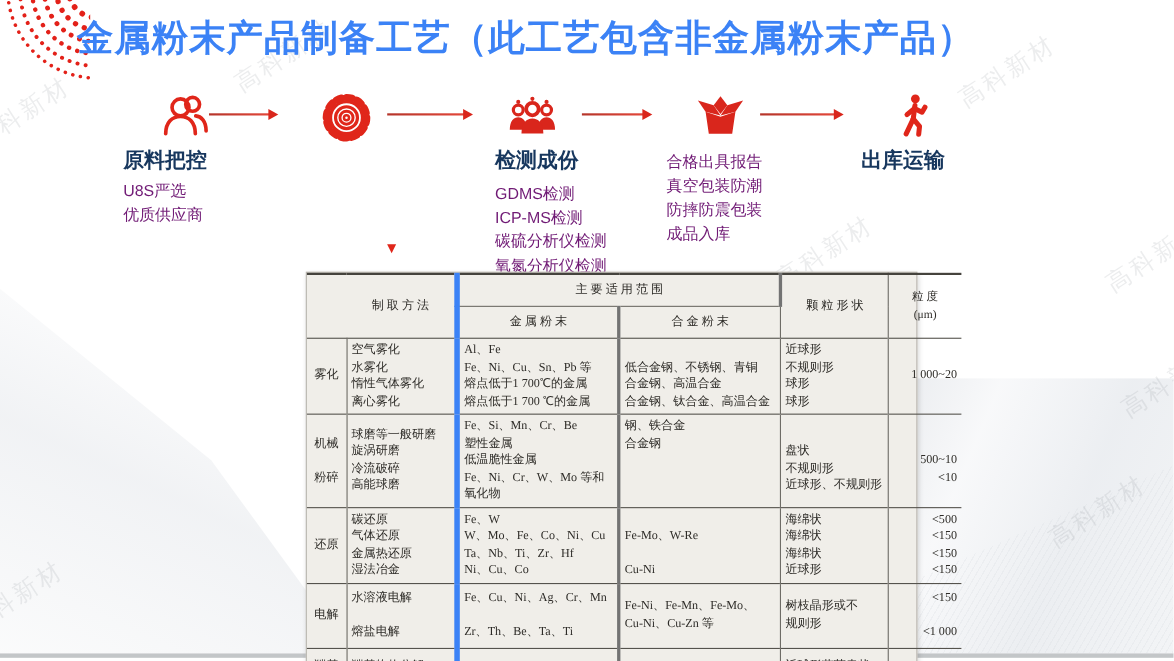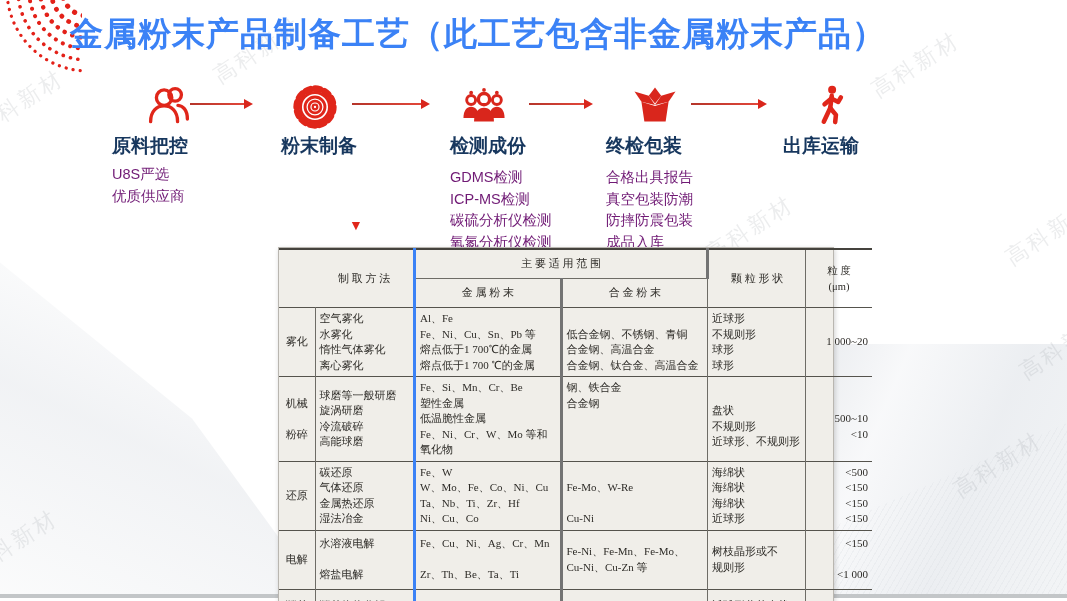--- a/index.html
+++ b/index.html
@@ -36,21 +36,21 @@
   .pointer{position:absolute;left:349px;top:217px;color:#e0261a;font-size:14px;}
   
   .ptable-wrap{position:absolute;left:278px;top:247px;width:554px;background:#f0eee9;
     border:1px solid #b9b6b0;box-shadow:1px 2px 5px rgba(0,0,0,0.18);
     font-family:"Liberation Serif",serif;}
   table.ptable{border-collapse:collapse;width:100%;table-layout:fixed;
     border-top:2px solid #45433d;border-bottom:2px solid #45433d;}
   .ptable td{font-size:11px;line-height:15.5px;color:#2e2c28;vertical-align:middle;
     white-space:pre-line;padding:3px 4px;overflow:hidden;}
   .c-label{width:28px;text-align:center;border-right:1px solid #6e6c66;}
-  .c-method{width:90px;border-right:3px solid #3b82f6;}
+  .c-method{width:90px;border-right:5px solid #3b82f6;}
   .c-metal{width:148px;border-right:3px solid #737373;}
   .c-alloy{width:134px;border-right:1px solid #6e6c66;}
   .c-shape{width:88px;border-right:1px solid #6e6c66;}
   .c-size{width:58px;text-align:right;}
   .hdr{text-align:center;font-size:11.5px;}
   .hline{border-bottom:1px solid #6e6c66;}
   .grow td{border-top:1px solid #55534d;}
   .hrow2 td{height:22px;}
   .h62 td{height:62px;} .h52 td{height:52px;} .h26 td{height:26px;}
 </style>
@@ -101,21 +101,20 @@
 <div class="step" style="left:281px">
   <div class="step-icon" style="padding-left:11px">
     <svg width="46" height="46" viewBox="0 0 24 24" fill="none" stroke="#e0261a">
       <circle cx="12" cy="12" r="9.6" stroke-width="3.4" stroke-dasharray="2.6 2.4" stroke-linecap="round"></circle>
       <circle cx="12" cy="12" r="7.6" stroke-width="1.6"></circle>
       <circle cx="12" cy="12" r="5.2" stroke-width="1.5"></circle>
       <circle cx="12" cy="12" r="3.1" stroke-width="1.4"></circle>
       <circle cx="12" cy="12" r="1.2" stroke-width="1.2"></circle>
     </svg>
   </div>
-  <div class="step-title">粉末制备</div>
 </div>
 <span class="pointer">▼</span>
 
 <div class="step" style="left:450px">
   <div class="step-icon" style="padding-left:10px">
     <svg width="48" height="44" viewBox="0 0 28 24">
       <g fill="#d9261c">
         <circle cx="6.5" cy="8.5" r="2.6" fill="none" stroke="#d9261c" stroke-width="1.7"></circle>
         <path d="M2,19 c0,-4.4 2,-6.6 4.5,-6.6 s4.5,2.2 4.5,6.6 z"></path>
         <circle cx="21.5" cy="8.5" r="2.6" fill="none" stroke="#d9261c" stroke-width="1.7"></circle>
@@ -139,21 +138,20 @@
   <div class="step-icon" style="padding-left:27px">
     <svg width="44" height="42" viewBox="0 0 24 22">
       <g fill="#d9261c">
         <polygon points="4.6,9.2 12,11.6 19.4,9.2 17.8,20 6.2,20"></polygon>
         <polygon points="4.6,9.2 0.8,3.6 8.6,5.9 12,11 "></polygon>
         <polygon points="19.4,9.2 23.2,3.6 15.4,5.9 12,11"></polygon>
         <polygon points="8.6,5.9 12,1.4 15.4,5.9 12,10.2"></polygon>
       </g>
     </svg>
   </div>
-  <div class="step-title">终检包装</div>
   <div class="step-items gap">合格出具报告
 真空包装防潮
 防摔防震包装
 成品入库</div>
 </div>
 
 <div class="step" style="left:783px">
   <div class="step-icon" style="padding-left:29px">
     <svg width="38" height="42" viewBox="0 0 20 22" fill="none" stroke="#e0261a" stroke-width="2.4" stroke-linecap="round" stroke-linejoin="round">
       <circle cx="10.6" cy="3" r="2.1" fill="#e0261a" stroke="none"></circle>

